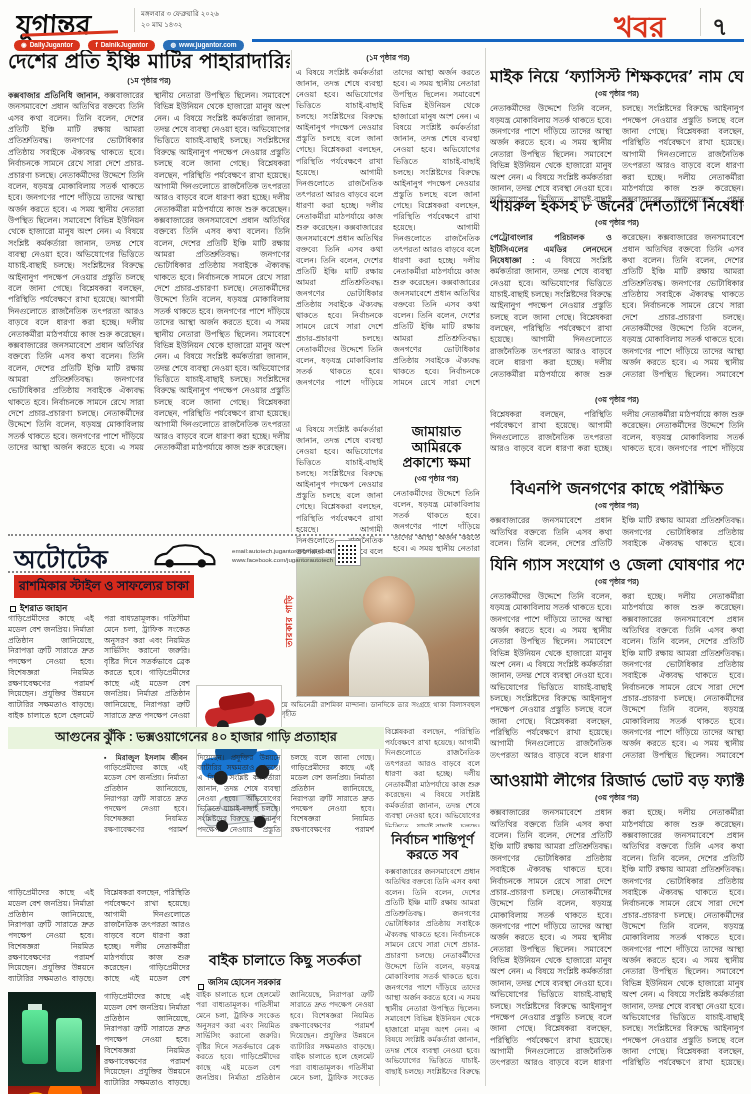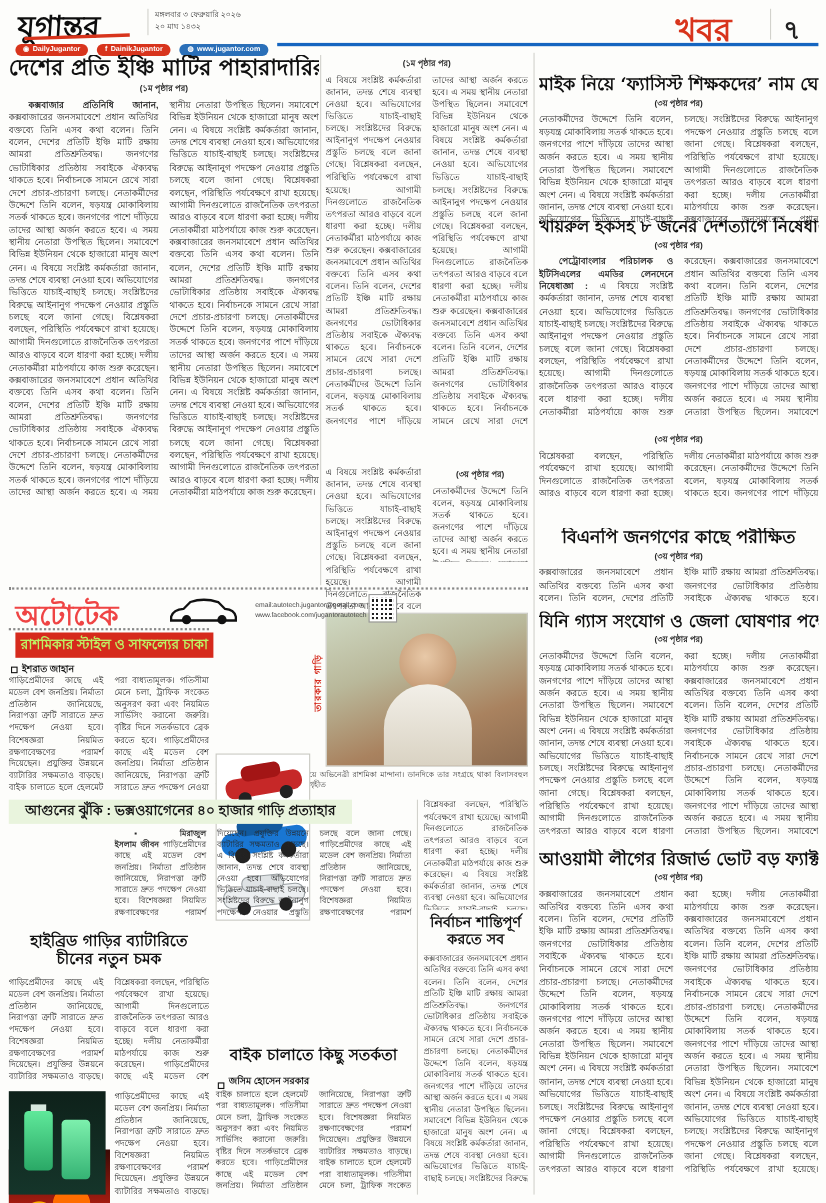--- a/index.html
+++ b/index.html
@@ -7,21 +7,21 @@
   #page{position:relative;width:751px;height:1094px;margin:0 auto;background:#fdfdfb;
         font-family:"Liberation Sans",sans-serif;color:#1c1c1c;overflow:hidden;}
   .abs{position:absolute;}
   .hl{font-weight:700;text-align:center;color:#101010;line-height:1.15;
       font-family:"DejaVu Serif","Liberation Serif",serif;}
   .nw{white-space:nowrap;overflow:hidden;}
   .cont{font-size:7.5px;font-weight:700;text-align:center;color:#222;margin:2px 0 3px;}
   .body{font-size:8px;line-height:1.42;text-align:justify;color:#262626;overflow:hidden;}
   .c2{column-count:2;column-gap:10px;}
   .c3{column-count:3;column-gap:10px;}
-  .lead{font-weight:700;margin-left:18px;}
+  .lead{font-weight:700;}
   .vsep{background:#d2d2cc;width:1px;}
   .byline{font-size:8.5px;font-weight:700;color:#111;display:flex;align-items:center;gap:4px;}
   .sq{display:inline-block;width:6px;height:6px;border:1.2px solid #111;flex:0 0 auto;}
   .pill{display:inline-flex;align-items:center;gap:3px;color:#fff;font-size:6.5px;font-weight:700;
         border-radius:8px;padding:2px 7px;margin-right:4px;line-height:1;}
   .pic{position:relative;overflow:hidden;border:1px solid #c9c9c2;}
   .tinycap{font-size:6.8px;line-height:1.35;text-align:justify;color:#333;}
   .qr{background:
       repeating-linear-gradient(0deg,#111 0 2px,#fff 2px 4px),
       repeating-linear-gradient(90deg,#111 0 2px,#fff 2px 4px);
@@ -78,20 +78,21 @@
   </div>
 
   <div class="abs" style="left:296px;top:50px;width:184px;height:372px;">
     <div class="cont">(১ম পৃষ্ঠার পর)</div>
     <div class="body c2" style="height:330px;font-size:7.8px;">এ বিষয়ে সংশ্লিষ্ট কর্মকর্তারা জানান, তদন্ত শেষে ব্যবস্থা নেওয়া হবে। অভিযোগের ভিত্তিতে যাচাই-বাছাই চলছে। সংশ্লিষ্টদের বিরুদ্ধে আইনানুগ পদক্ষেপ নেওয়ার প্রস্তুতি চলছে বলে জানা গেছে। বিশ্লেষকরা বলছেন, পরিস্থিতি পর্যবেক্ষণে রাখা হয়েছে। আগামী দিনগুলোতে রাজনৈতিক তৎপরতা আরও বাড়বে বলে ধারণা করা হচ্ছে। দলীয় নেতাকর্মীরা মাঠপর্যায়ে কাজ শুরু করেছেন। কক্সবাজারের জনসমাবেশে প্রধান অতিথির বক্তব্যে তিনি এসব কথা বলেন। তিনি বলেন, দেশের প্রতিটি ইঞ্চি মাটি রক্ষায় আমরা প্রতিশ্রুতিবদ্ধ। জনগণের ভোটাধিকার প্রতিষ্ঠায় সবাইকে ঐক্যবদ্ধ থাকতে হবে। নির্বাচনকে সামনে রেখে সারা দেশে প্রচার-প্রচারণা চলছে। নেতাকর্মীদের উদ্দেশে তিনি বলেন, ষড়যন্ত্র মোকাবিলায় সতর্ক থাকতে হবে। জনগণের পাশে দাঁড়িয়ে তাদের আস্থা অর্জন করতে হবে। এ সময় স্থানীয় নেতারা উপস্থিত ছিলেন। সমাবেশে বিভিন্ন ইউনিয়ন থেকে হাজারো মানুষ অংশ নেন। এ বিষয়ে সংশ্লিষ্ট কর্মকর্তারা জানান, তদন্ত শেষে ব্যবস্থা নেওয়া হবে। অভিযোগের ভিত্তিতে যাচাই-বাছাই চলছে। সংশ্লিষ্টদের বিরুদ্ধে আইনানুগ পদক্ষেপ নেওয়ার প্রস্তুতি চলছে বলে জানা গেছে। বিশ্লেষকরা বলছেন, পরিস্থিতি পর্যবেক্ষণে রাখা হয়েছে। আগামী দিনগুলোতে রাজনৈতিক তৎপরতা আরও বাড়বে বলে ধারণা করা হচ্ছে। দলীয় নেতাকর্মীরা মাঠপর্যায়ে কাজ শুরু করেছেন। কক্সবাজারের জনসমাবেশে প্রধান অতিথির বক্তব্যে তিনি এসব কথা বলেন। তিনি বলেন, দেশের প্রতিটি ইঞ্চি মাটি রক্ষায় আমরা প্রতিশ্রুতিবদ্ধ। জনগণের ভোটাধিকার প্রতিষ্ঠায় সবাইকে ঐক্যবদ্ধ থাকতে হবে। নির্বাচনকে সামনে রেখে সারা দেশে প্রচার-প্রচারণা চলছে। নেতাকর্মীদের উদ্দেশে তিনি বলেন, ষড়যন্ত্র মোকাবিলায় সতর্ক থাকতে হবে। জনগণের পাশে দাঁড়িয়ে তাদের আস্থা অর্জন করতে হবে। এ সময় স্থানীয় নেতারা উপস্থিত ছিলেন। সমাবেশে বিভিন্ন ইউনিয়ন থেকে হাজারো মানুষ অংশ নেন। এ বিষয়ে সংশ্লিষ্ট কর্মকর্তারা জানান, তদন্ত শেষে ব্যবস্থা নেওয়া হবে। অভিযোগের ভিত্তিতে যাচাই-বাছাই চলছে। সংশ্লিষ্টদের বিরুদ্ধে আইনানুগ পদক্ষেপ নেওয়ার প্রস্তুতি চলছে বলে জানা গেছে।</div>
   </div>
 
   <div class="abs" style="left:296px;top:424px;width:184px;height:130px;display:flex;gap:10px;">
     <div class="body" style="width:87px;height:130px;font-size:7.8px;">এ বিষয়ে সংশ্লিষ্ট কর্মকর্তারা জানান, তদন্ত শেষে ব্যবস্থা নেওয়া হবে। অভিযোগের ভিত্তিতে যাচাই-বাছাই চলছে। সংশ্লিষ্টদের বিরুদ্ধে আইনানুগ পদক্ষেপ নেওয়ার প্রস্তুতি চলছে বলে জানা গেছে। বিশ্লেষকরা বলছেন, পরিস্থিতি পর্যবেক্ষণে রাখা হয়েছে। আগামী দিনগুলোতে রাজনৈতিক তৎপরতা আরও বাড়বে বলে ধারণা করা হচ্ছে। দলীয় নেতাকর্মীরা মাঠপর্যায়ে কাজ শুরু করেছেন। নেতাকর্মীদের উদ্দেশে তিনি বলেন, ষড়যন্ত্র মোকাবিলায় সতর্ক থাকতে হবে। জনগণের পাশে দাঁড়িয়ে তাদের আস্থা অর্জন করতে হবে। এ সময় স্থানীয় নেতারা উপস্থিত ছিলেন। সমাবেশে বিভিন্ন ইউনিয়ন থেকে হাজারো মানুষ অংশ নেন।</div>
     <div style="width:87px;height:130px;overflow:hidden;">
+      <div class="hl" style="font-size:13.5px;">জামায়াত আমিরকে প্রকাশ্যে ক্ষমা</div>
       <div class="cont">(৩য় পৃষ্ঠার পর)</div>
       <div class="body" style="height:70px;font-size:7.8px;">নেতাকর্মীদের উদ্দেশে তিনি বলেন, ষড়যন্ত্র মোকাবিলায় সতর্ক থাকতে হবে। জনগণের পাশে দাঁড়িয়ে তাদের আস্থা অর্জন করতে হবে। এ সময় স্থানীয় নেতারা উপস্থিত ছিলেন। সমাবেশে বিভিন্ন ইউনিয়ন থেকে হাজারো মানুষ অংশ নেন। বিশ্লেষকরা বলছেন, পরিস্থিতি পর্যবেক্ষণে রাখা হয়েছে। আগামী দিনগুলোতে রাজনৈতিক তৎপরতা আরও বাড়বে বলে ধারণা করা হচ্ছে। দলীয় নেতাকর্মীরা মাঠপর্যায়ে কাজ শুরু করেছেন।</div>
     </div>
   </div>
 
   <div class="abs pic" style="left:296px;top:557px;width:184px;height:140px;
        background:linear-gradient(160deg,#cfd8c2 0%,#b9b89a 35%,#a9825f 70%,#8c6b4f 100%);">
     <div class="abs" style="left:66px;top:18px;width:52px;height:52px;border-radius:50%;background:radial-gradient(circle at 45% 40%,#e8c9a8,#b98a63);"></div>
     <div class="abs" style="left:52px;top:64px;width:80px;height:76px;border-radius:40px 40px 0 0;background:linear-gradient(180deg,#f2efe8,#d9d2c2);"></div>
   </div>
@@ -139,36 +140,36 @@
   </div>
 
   <div class="abs" style="left:385px;top:727px;width:95px;height:359px;overflow:hidden;">
     <div class="body" style="height:100px;font-size:7.4px;">বিশ্লেষকরা বলছেন, পরিস্থিতি পর্যবেক্ষণে রাখা হয়েছে। আগামী দিনগুলোতে রাজনৈতিক তৎপরতা আরও বাড়বে বলে ধারণা করা হচ্ছে। দলীয় নেতাকর্মীরা মাঠপর্যায়ে কাজ শুরু করেছেন। এ বিষয়ে সংশ্লিষ্ট কর্মকর্তারা জানান, তদন্ত শেষে ব্যবস্থা নেওয়া হবে। অভিযোগের ভিত্তিতে যাচাই-বাছাই চলছে। সংশ্লিষ্টদের বিরুদ্ধে আইনানুগ পদক্ষেপ নেওয়ার প্রস্তুতি চলছে বলে জানা গেছে। নেতাকর্মীদের উদ্দেশে তিনি বলেন, ষড়যন্ত্র মোকাবিলায় সতর্ক থাকতে হবে। জনগণের পাশে দাঁড়িয়ে তাদের আস্থা অর্জন করতে হবে। এ সময় স্থানীয় নেতারা উপস্থিত ছিলেন। সমাবেশে বিভিন্ন ইউনিয়ন থেকে হাজারো মানুষ অংশ নেন।</div>
     <div class="hl" style="font-size:13px;margin:6px 0 4px;">নির্বাচন শান্তিপূর্ণ করতে সব</div>
     <div class="body" style="height:210px;font-size:7.4px;">কক্সবাজারের জনসমাবেশে প্রধান অতিথির বক্তব্যে তিনি এসব কথা বলেন। তিনি বলেন, দেশের প্রতিটি ইঞ্চি মাটি রক্ষায় আমরা প্রতিশ্রুতিবদ্ধ। জনগণের ভোটাধিকার প্রতিষ্ঠায় সবাইকে ঐক্যবদ্ধ থাকতে হবে। নির্বাচনকে সামনে রেখে সারা দেশে প্রচার-প্রচারণা চলছে। নেতাকর্মীদের উদ্দেশে তিনি বলেন, ষড়যন্ত্র মোকাবিলায় সতর্ক থাকতে হবে। জনগণের পাশে দাঁড়িয়ে তাদের আস্থা অর্জন করতে হবে। এ সময় স্থানীয় নেতারা উপস্থিত ছিলেন। সমাবেশে বিভিন্ন ইউনিয়ন থেকে হাজারো মানুষ অংশ নেন। এ বিষয়ে সংশ্লিষ্ট কর্মকর্তারা জানান, তদন্ত শেষে ব্যবস্থা নেওয়া হবে। অভিযোগের ভিত্তিতে যাচাই-বাছাই চলছে। সংশ্লিষ্টদের বিরুদ্ধে আইনানুগ পদক্ষেপ নেওয়ার প্রস্তুতি চলছে বলে জানা গেছে। বিশ্লেষকরা বলছেন, পরিস্থিতি পর্যবেক্ষণে রাখা হয়েছে। আগামী দিনগুলোতে রাজনৈতিক তৎপরতা আরও বাড়বে বলে ধারণা করা হচ্ছে। দলীয় নেতাকর্মীরা মাঠপর্যায়ে কাজ শুরু করেছেন। কক্সবাজারের জনসমাবেশে প্রধান অতিথির বক্তব্যে তিনি এসব কথা বলেন। তিনি বলেন, দেশের প্রতিটি ইঞ্চি মাটি রক্ষায় আমরা প্রতিশ্রুতিবদ্ধ। জনগণের ভোটাধিকার প্রতিষ্ঠায় সবাইকে ঐক্যবদ্ধ থাকতে হবে। নির্বাচনকে সামনে রেখে সারা দেশে প্রচার-প্রচারণা চলছে।</div>
   </div>
 
   <div class="abs dotted" style="left:8px;top:534px;width:472px;"></div>
 
-  <div class="abs" style="left:14px;top:540px;font-size:25px;font-weight:800;color:#ef4444;font-family:'DejaVu Serif',serif;">অটোটেক</div>
+  <div class="abs" style="left:14px;top:540px;font-size:25px;font-weight:800;color:#0f172a;font-family:'DejaVu Serif',serif;">অটোটেক</div>
   <div class="abs" style="left:150px;top:541px;">
     <svg width="70" height="28" viewBox="0 0 100 40">
       <path d="M8 28 q3 -9 16 -10 l9 -9 q17 -6 36 0 l9 9 q12 1 14 10 v5 h-84 z" fill="none" stroke="#111" stroke-width="3"></path>
       <circle cx="28" cy="32" r="6" fill="#111"></circle>
         <circle cx="74" cy="32" r="6" fill="#111"></circle>
     </svg>
   </div>
   <div class="abs" style="left:232px;top:546px;font-size:6.2px;line-height:1.5;color:#444;">
     <div>email:autotech.jugantor@gmail.com</div>
     <div>www.facebook.com/jugantorautotech</div>
   </div>
   <div class="abs qr" style="left:336px;top:541px;width:24px;height:24px;"></div>
   <div class="abs dotted" style="left:8px;top:571px;width:182px;"></div>
 
-  <div class="abs" style="left:14px;top:575px;width:180px;height:23px;background:#d62a1c;color:#bef264;
+  <div class="abs" style="left:14px;top:575px;width:180px;height:23px;background:#d62a1c;color:#0f172a;
        display:flex;align-items:center;justify-content:center;font-size:12.5px;font-weight:700;">রাশমিকার স্টাইল ও সাফল্যের চাকা</div>
   <div class="abs byline" style="left:10px;top:602px;">
     <span class="sq"></span>
     <span>ইশরাত জাহান</span>
   </div>
   <div class="abs body c2" style="left:8px;top:614px;width:182px;height:110px;font-size:7.6px;">গাড়িপ্রেমীদের কাছে এই মডেল বেশ জনপ্রিয়। নির্মাতা প্রতিষ্ঠান জানিয়েছে, নিরাপত্তা ত্রুটি সারাতে দ্রুত পদক্ষেপ নেওয়া হবে। বিশেষজ্ঞরা নিয়মিত রক্ষণাবেক্ষণের পরামর্শ দিয়েছেন। প্রযুক্তির উন্নয়নে ব্যাটারির সক্ষমতাও বাড়ছে। বাইক চালাতে হলে হেলমেট পরা বাধ্যতামূলক। গতিসীমা মেনে চলা, ট্রাফিক সংকেত অনুসরণ করা এবং নিয়মিত সার্ভিসিং করানো জরুরি। বৃষ্টির দিনে সতর্কভাবে ব্রেক করতে হবে। গাড়িপ্রেমীদের কাছে এই মডেল বেশ জনপ্রিয়। নির্মাতা প্রতিষ্ঠান জানিয়েছে, নিরাপত্তা ত্রুটি সারাতে দ্রুত পদক্ষেপ নেওয়া হবে। বিশেষজ্ঞরা নিয়মিত রক্ষণাবেক্ষণের পরামর্শ দিয়েছেন। প্রযুক্তির উন্নয়নে ব্যাটারির সক্ষমতাও বাড়ছে। বিশ্লেষকরা বলছেন, পরিস্থিতি পর্যবেক্ষণে রাখা হয়েছে। আগামী দিনগুলোতে রাজনৈতিক তৎপরতা আরও বাড়বে বলে ধারণা করা হচ্ছে। দলীয় নেতাকর্মীরা মাঠপর্যায়ে কাজ শুরু করেছেন। গাড়িপ্রেমীদের কাছে এই মডেল বেশ জনপ্রিয়। নির্মাতা প্রতিষ্ঠান জানিয়েছে, নিরাপত্তা ত্রুটি সারাতে দ্রুত পদক্ষেপ নেওয়া হবে। বিশেষজ্ঞরা নিয়মিত রক্ষণাবেক্ষণের পরামর্শ দিয়েছেন। প্রযুক্তির উন্নয়নে ব্যাটারির সক্ষমতাও বাড়ছে।</div>
 
   <div class="abs pic" style="left:196px;top:545px;width:86px;height:152px;background:#fff;">
     <svg width="86" height="152" viewBox="0 0 86 152">
       <g transform="rotate(-10 43 28)">
@@ -186,35 +187,34 @@
       <g transform="rotate(-6 43 128)">
         <rect x="6" y="120" width="74" height="17" rx="8" fill="#eceff1" stroke="#9aa0a3"></rect>
         <rect x="24" y="110" width="38" height="13" rx="6" fill="#dfe3e5" stroke="#9aa0a3"></rect>
         <circle cx="24" cy="138" r="6" fill="#222"></circle>
           <circle cx="62" cy="138" r="6" fill="#222"></circle>
       </g>
     </svg>
   </div>
   <div class="abs vlabel" style="left:282px;top:548px;height:146px;">তারকার গাড়ি</div>
 
-  <div class="abs" style="left:8px;top:727px;width:312px;height:22px;background:#e9f4dd;
+  <div class="abs" style="left:8px;top:727px;width:376px;height:22px;background:#e9f4dd;
        display:flex;align-items:center;justify-content:center;font-size:12.5px;font-weight:700;color:#161616;">আগুনের ঝুঁকি : ভক্সওয়াগেনের ৪০ হাজার গাড়ি প্রত্যাহার</div>
   <div class="abs pic" style="left:8px;top:753px;width:92px;height:86px;border:none;
        background:radial-gradient(circle at 30% 72%,#ffb300 0 16%,transparent 17%),
                   radial-gradient(circle at 62% 58%,#ff6d00 0 22%,transparent 23%),
                   linear-gradient(180deg,#3a0b06,#a01b10 55%,#e65100);"></div>
   <div class="abs" style="left:104px;top:753px;width:270px;height:88px;overflow:hidden;">
     <div class="body c3" style="height:88px;font-size:7.2px;">
       <span class="lead">▪ </span>
       <span class="lead">মিরাজুল ইসলাম জীবন</span>
       <span>গাড়িপ্রেমীদের কাছে এই মডেল বেশ জনপ্রিয়। নির্মাতা প্রতিষ্ঠান জানিয়েছে, নিরাপত্তা ত্রুটি সারাতে দ্রুত পদক্ষেপ নেওয়া হবে। বিশেষজ্ঞরা নিয়মিত রক্ষণাবেক্ষণের পরামর্শ দিয়েছেন। প্রযুক্তির উন্নয়নে ব্যাটারির সক্ষমতাও বাড়ছে। এ বিষয়ে সংশ্লিষ্ট কর্মকর্তারা জানান, তদন্ত শেষে ব্যবস্থা নেওয়া হবে। অভিযোগের ভিত্তিতে যাচাই-বাছাই চলছে। সংশ্লিষ্টদের বিরুদ্ধে আইনানুগ পদক্ষেপ নেওয়ার প্রস্তুতি চলছে বলে জানা গেছে। গাড়িপ্রেমীদের কাছে এই মডেল বেশ জনপ্রিয়। নির্মাতা প্রতিষ্ঠান জানিয়েছে, নিরাপত্তা ত্রুটি সারাতে দ্রুত পদক্ষেপ নেওয়া হবে। বিশেষজ্ঞরা নিয়মিত রক্ষণাবেক্ষণের পরামর্শ দিয়েছেন। প্রযুক্তির উন্নয়নে ব্যাটারির সক্ষমতাও বাড়ছে। বিশ্লেষকরা বলছেন, পরিস্থিতি পর্যবেক্ষণে রাখা হয়েছে। আগামী দিনগুলোতে রাজনৈতিক তৎপরতা আরও বাড়বে বলে ধারণা করা হচ্ছে। দলীয় নেতাকর্মীরা মাঠপর্যায়ে কাজ শুরু করেছেন। গাড়িপ্রেমীদের কাছে এই মডেল বেশ জনপ্রিয়। নির্মাতা প্রতিষ্ঠান জানিয়েছে, নিরাপত্তা ত্রুটি সারাতে দ্রুত পদক্ষেপ নেওয়া হবে। বিশেষজ্ঞরা নিয়মিত রক্ষণাবেক্ষণের পরামর্শ দিয়েছেন। প্রযুক্তির উন্নয়নে ব্যাটারির সক্ষমতাও বাড়ছে।</span>
     </div>
   </div>
 
-  <div class="abs hl" style="left:10px;top:848px;width:178px;font-size:14px;">হাইব্রিড গাড়ির ব্যাটারিতে চীনের নতুন চমক</div>
   <div class="abs body c2" style="left:8px;top:888px;width:182px;height:100px;font-size:7.6px;">গাড়িপ্রেমীদের কাছে এই মডেল বেশ জনপ্রিয়। নির্মাতা প্রতিষ্ঠান জানিয়েছে, নিরাপত্তা ত্রুটি সারাতে দ্রুত পদক্ষেপ নেওয়া হবে। বিশেষজ্ঞরা নিয়মিত রক্ষণাবেক্ষণের পরামর্শ দিয়েছেন। প্রযুক্তির উন্নয়নে ব্যাটারির সক্ষমতাও বাড়ছে। বিশ্লেষকরা বলছেন, পরিস্থিতি পর্যবেক্ষণে রাখা হয়েছে। আগামী দিনগুলোতে রাজনৈতিক তৎপরতা আরও বাড়বে বলে ধারণা করা হচ্ছে। দলীয় নেতাকর্মীরা মাঠপর্যায়ে কাজ শুরু করেছেন। গাড়িপ্রেমীদের কাছে এই মডেল বেশ জনপ্রিয়। নির্মাতা প্রতিষ্ঠান জানিয়েছে, নিরাপত্তা ত্রুটি সারাতে দ্রুত পদক্ষেপ নেওয়া হবে। বিশেষজ্ঞরা নিয়মিত রক্ষণাবেক্ষণের পরামর্শ দিয়েছেন। প্রযুক্তির উন্নয়নে ব্যাটারির সক্ষমতাও বাড়ছে। এ বিষয়ে সংশ্লিষ্ট কর্মকর্তারা জানান, তদন্ত শেষে ব্যবস্থা নেওয়া হবে। অভিযোগের ভিত্তিতে যাচাই-বাছাই চলছে। সংশ্লিষ্টদের বিরুদ্ধে আইনানুগ পদক্ষেপ নেওয়ার প্রস্তুতি চলছে বলে জানা গেছে।</div>
   <div class="abs" style="left:8px;top:992px;width:182px;height:94px;display:flex;gap:8px;">
     <div class="pic" style="width:88px;height:94px;border:none;background:linear-gradient(180deg,#0e211a,#15352a);">
       <div style="position:absolute;left:14px;top:18px;width:26px;height:54px;border-radius:4px;background:linear-gradient(180deg,#5fe89a,#2aa866);"></div>
       <div style="position:absolute;left:48px;top:26px;width:26px;height:54px;border-radius:4px;background:linear-gradient(180deg,#7df0ad,#35b374);"></div>
       <div style="position:absolute;left:20px;top:12px;width:14px;height:6px;background:#d7e8de;"></div>
     </div>
     <div class="body" style="width:86px;height:94px;font-size:7.6px;">গাড়িপ্রেমীদের কাছে এই মডেল বেশ জনপ্রিয়। নির্মাতা প্রতিষ্ঠান জানিয়েছে, নিরাপত্তা ত্রুটি সারাতে দ্রুত পদক্ষেপ নেওয়া হবে। বিশেষজ্ঞরা নিয়মিত রক্ষণাবেক্ষণের পরামর্শ দিয়েছেন। প্রযুক্তির উন্নয়নে ব্যাটারির সক্ষমতাও বাড়ছে। বিশ্লেষকরা বলছেন, পরিস্থিতি পর্যবেক্ষণে রাখা হয়েছে। আগামী দিনগুলোতে রাজনৈতিক তৎপরতা আরও বাড়বে বলে ধারণা করা হচ্ছে। দলীয় নেতাকর্মীরা মাঠপর্যায়ে কাজ শুরু করেছেন।</div>
   </div>
 

